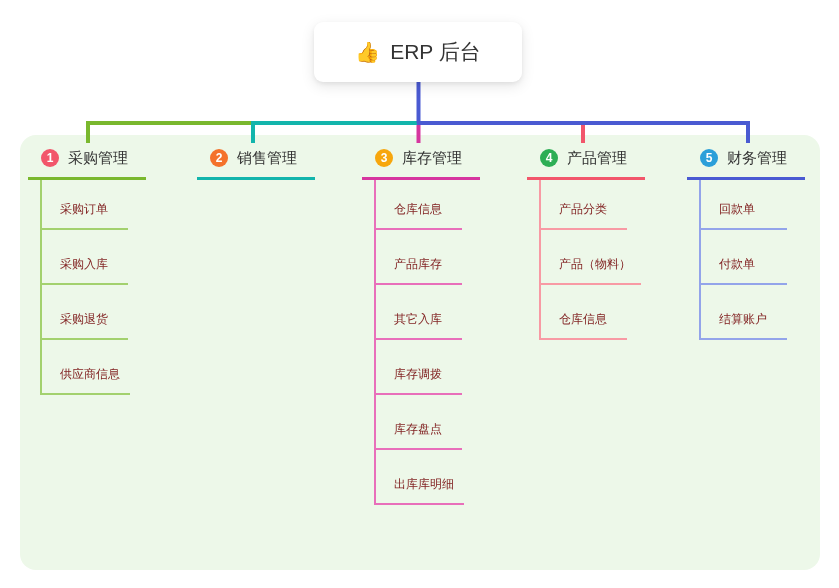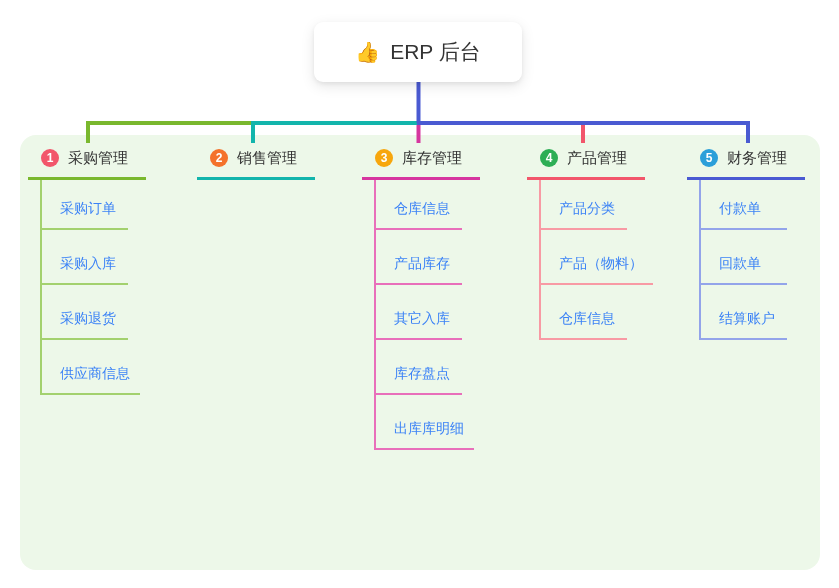--- a/index.html
+++ b/index.html
@@ -40,21 +40,21 @@
   }
   .children{
     margin-left:12px;
     border-left:2px solid var(--light,#ccc);
   }
   .child-node{
     box-sizing:border-box;height:55px;width:fit-content;min-width:86px;
     display:flex;align-items:flex-end;
     padding:0 10px 10px 18px;
     border-bottom:2px solid var(--light,#ccc);
-    font-size:14px;color:#3b82f6;white-space:nowrap;
+    font-size:12px;color:#7f1d1d;white-space:nowrap;
   }
   .child-node:first-child{height:50px;}
   
   .branch-purchase{left:28px;}
   .branch-sales{left:197px;}
   .branch-inventory{left:362px;}
   .branch-product{left:527px;}
   .branch-finance{left:687px;}
 </style>
 </head>
@@ -98,20 +98,21 @@
 
 <div class="branch branch-inventory" style="--line: #d6369f; --light: #e86fba; --dot: #f7a60d;">
   <div class="branch-header">
     <span class="num-badge">3</span>
     <span>库存管理</span>
   </div>
   <div class="children">
     <div class="child-node">仓库信息</div>
     <div class="child-node">产品库存</div>
     <div class="child-node">其它入库</div>
+    <div class="child-node">库存调拨</div>
     <div class="child-node">库存盘点</div>
     <div class="child-node">出库库明细</div>
   </div>
 </div>
 
 <div class="branch branch-product" style="--line: #f2566b; --light: #f89aa4; --dot: #2dae55;">
   <div class="branch-header">
     <span class="num-badge">4</span>
     <span>产品管理</span>
   </div>
@@ -121,17 +122,17 @@
     <div class="child-node">仓库信息</div>
   </div>
 </div>
 
 <div class="branch branch-finance" style="--line: #4a5ad2; --light: #93a4ea; --dot: #2b9fd9;">
   <div class="branch-header">
     <span class="num-badge">5</span>
     <span>财务管理</span>
   </div>
   <div class="children">
+    <div class="child-node">回款单</div>
     <div class="child-node">付款单</div>
-    <div class="child-node">回款单</div>
     <div class="child-node">结算账户</div>
   </div>
 </div>
 
 </body></html>

